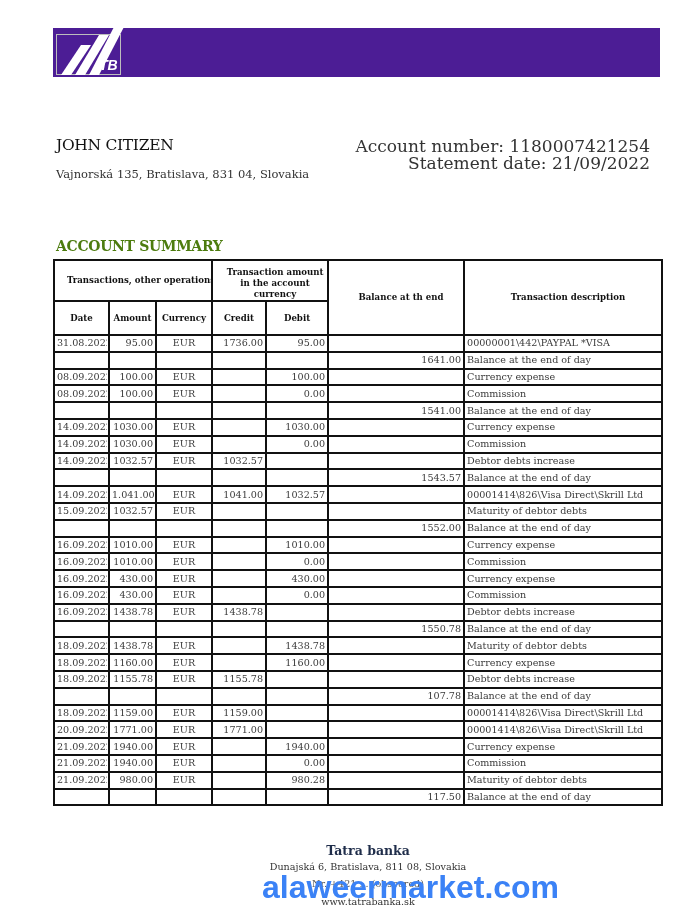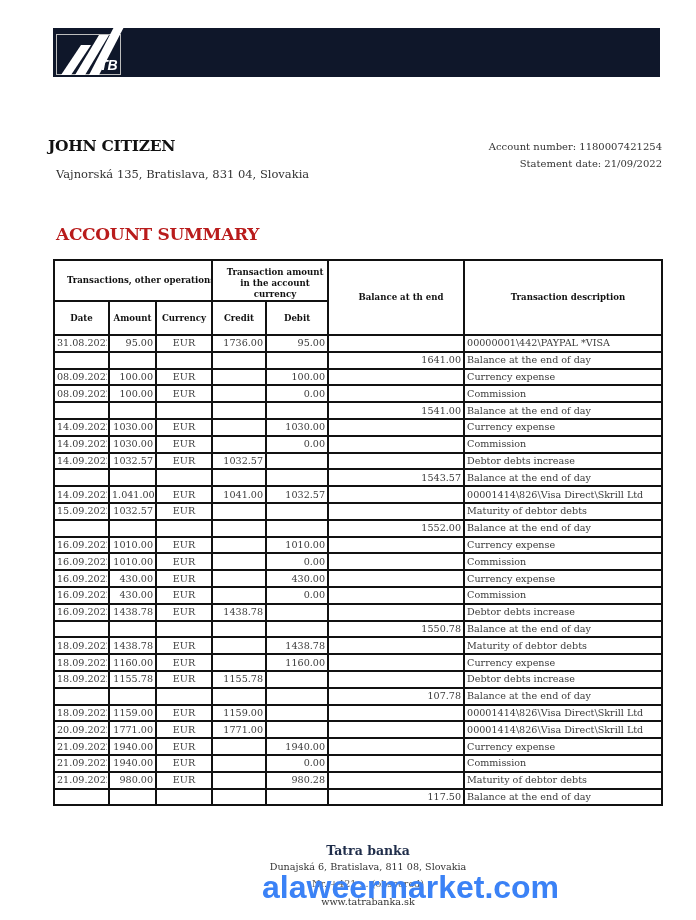--- a/index.html
+++ b/index.html
@@ -1,29 +1,29 @@
 <!DOCTYPE html>
 <html><head>
 <meta charset="utf-8">
 <style>
   * { box-sizing: border-box; margin: 0; padding: 0; }
   html, body { width: 696px; height: 920px; background: #ffffff; overflow: hidden; }
   body { position: relative; font-family: "DejaVu Serif", "Liberation Serif", serif; color: #2a2a2a; }
 
-  .banner { position: absolute; left: 53px; top: 28px; width: 607px; height: 49px; background: #0f172a; }
+  .banner { position: absolute; left: 53px; top: 28px; width: 607px; height: 49px; background: #4c1d95; }
   .logo { position: absolute; left: 3px; top: 6px; width: 65px; height: 41px; border: 1px solid #bdbdbd; }
   .logo svg { position: absolute; left: 0; top: -12px; width: 66px; height: 54px; overflow: visible; }
   .logo-text { position: absolute; right: 3px; bottom: 1px; color: #fff; font-family: "Liberation Sans", sans-serif; font-weight: bold; font-style: italic; font-size: 14px; letter-spacing: -0.5px; }
 
-  .holder-name { position: absolute; left: 48px; top: 136px; font-size: 15.5px; font-weight: bold; color: #111; letter-spacing: -0.3px; }
+  .holder-name { position: absolute; left: 56px; top: 136px; font-size: 15.5px; font-weight: normal; color: #111; letter-spacing: -0.3px; }
   .holder-address { position: absolute; left: 56px; top: 167px; font-size: 11.5px; color: #333; }
 
-  .acct-info { position: absolute; right: 34px; top: 138px; text-align: right; font-size: 10px; color: #333; line-height: 17.2px; }
-
-  .summary-title { position: absolute; left: 56px; top: 224px; font-size: 17px; font-weight: bold; color: #b91c1c; letter-spacing: -0.3px; }
+  .acct-info { position: absolute; right: 46px; top: 138px; text-align: right; font-size: 17px; color: #333; line-height: 17.2px; }
+
+  .summary-title { position: absolute; left: 56px; top: 238px; font-size: 14px; font-weight: bold; color: #4d7c0f; letter-spacing: -0.3px; }
 
   table.stmt { position: absolute; left: 53px; top: 259px; width: 608px; border-collapse: collapse; table-layout: fixed; font-size: 9.6px; color: #3a3a3a; }
   table.stmt td, table.stmt th { border: 2px solid #111; padding: 0 2px; white-space: nowrap; overflow: hidden; }
   table.stmt th { font-weight: bold; color: #111; font-size: 8.6px; text-align: center; line-height: 11px; }
   tr.h1 th { height: 36px; padding-left: 12px; }
   tr.h2 th { height: 34px; }
   tr.row td { height: 16.8px; line-height: 12px; }
   td.date { text-align: left; padding-left: 1px; border-radius: 6px; }
   td.num { text-align: right; }
   td.cur { text-align: center; }

